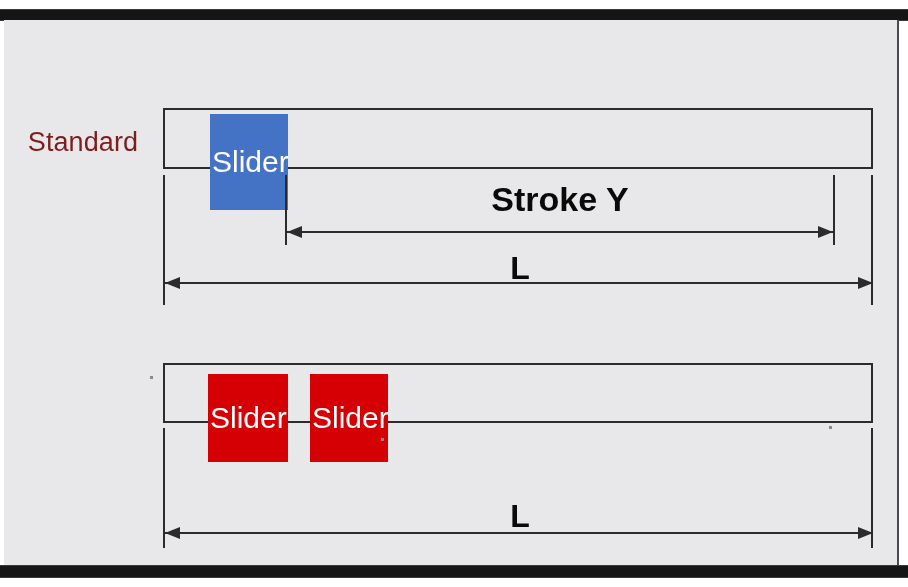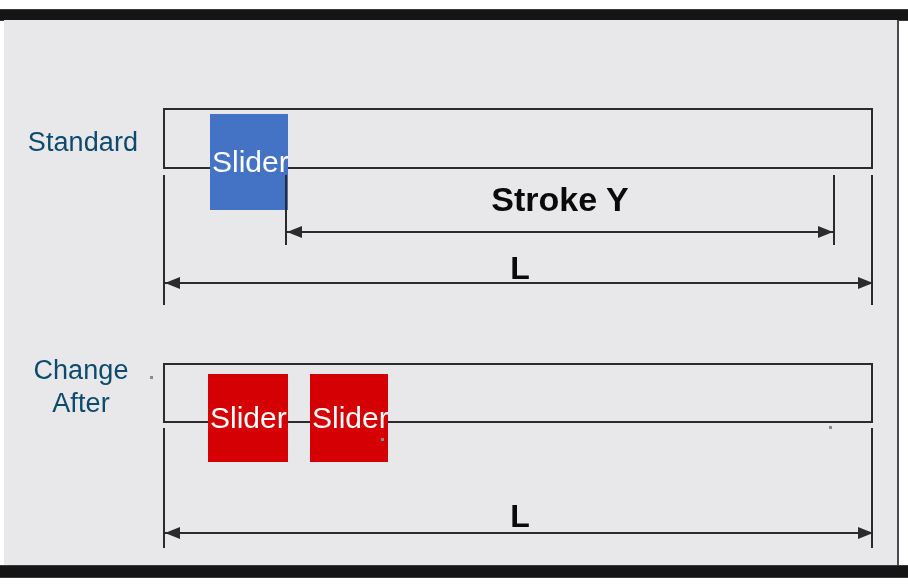--- a/index.html
+++ b/index.html
@@ -47,21 +47,21 @@
   .edge-right {
     position: absolute;
     left: 897px; top: 20px;
     width: 2px; height: 545px;
     background: #4a4a50;
   }
 
   
   .row-label {
     position: absolute;
-    color: #0c4a6e;
+    color: #7f1d1d;
     text-align: center;
     white-space: pre-line;
     line-height: 1.22;
     letter-spacing: 0.1px;
   }
   #label-standard {
     left: 8px; top: 126px;
     width: 150px;
     font-size: 27px;
   }
@@ -174,22 +174,20 @@
 
   <div class="witness" style="left:163px; top:175px; height:130px;"></div>
   <div class="witness" style="left:871px; top:175px; height:130px;"></div>
 
   <div class="dimline" style="left:165px; top:282px; width:708px;"></div>
   <div class="arrow arrow-left" style="left:165px; top:277px;"></div>
   <div class="arrow arrow-right" style="left:858px; top:277px;"></div>
 
   <div class="dim-label" id="label-l-top">L</div>
 
-  <div class="row-label" id="label-change-after">Change
-After</div>
 
   <div class="rail" id="rail-change"></div>
 
   <div class="slider-block" id="slider-change-1">Slider</div>
 
   <div class="slider-block" id="slider-change-2">Slider</div>
 
   <div class="witness" style="left:163px; top:428px; height:120px;"></div>
   <div class="witness" style="left:871px; top:428px; height:120px;"></div>
 

